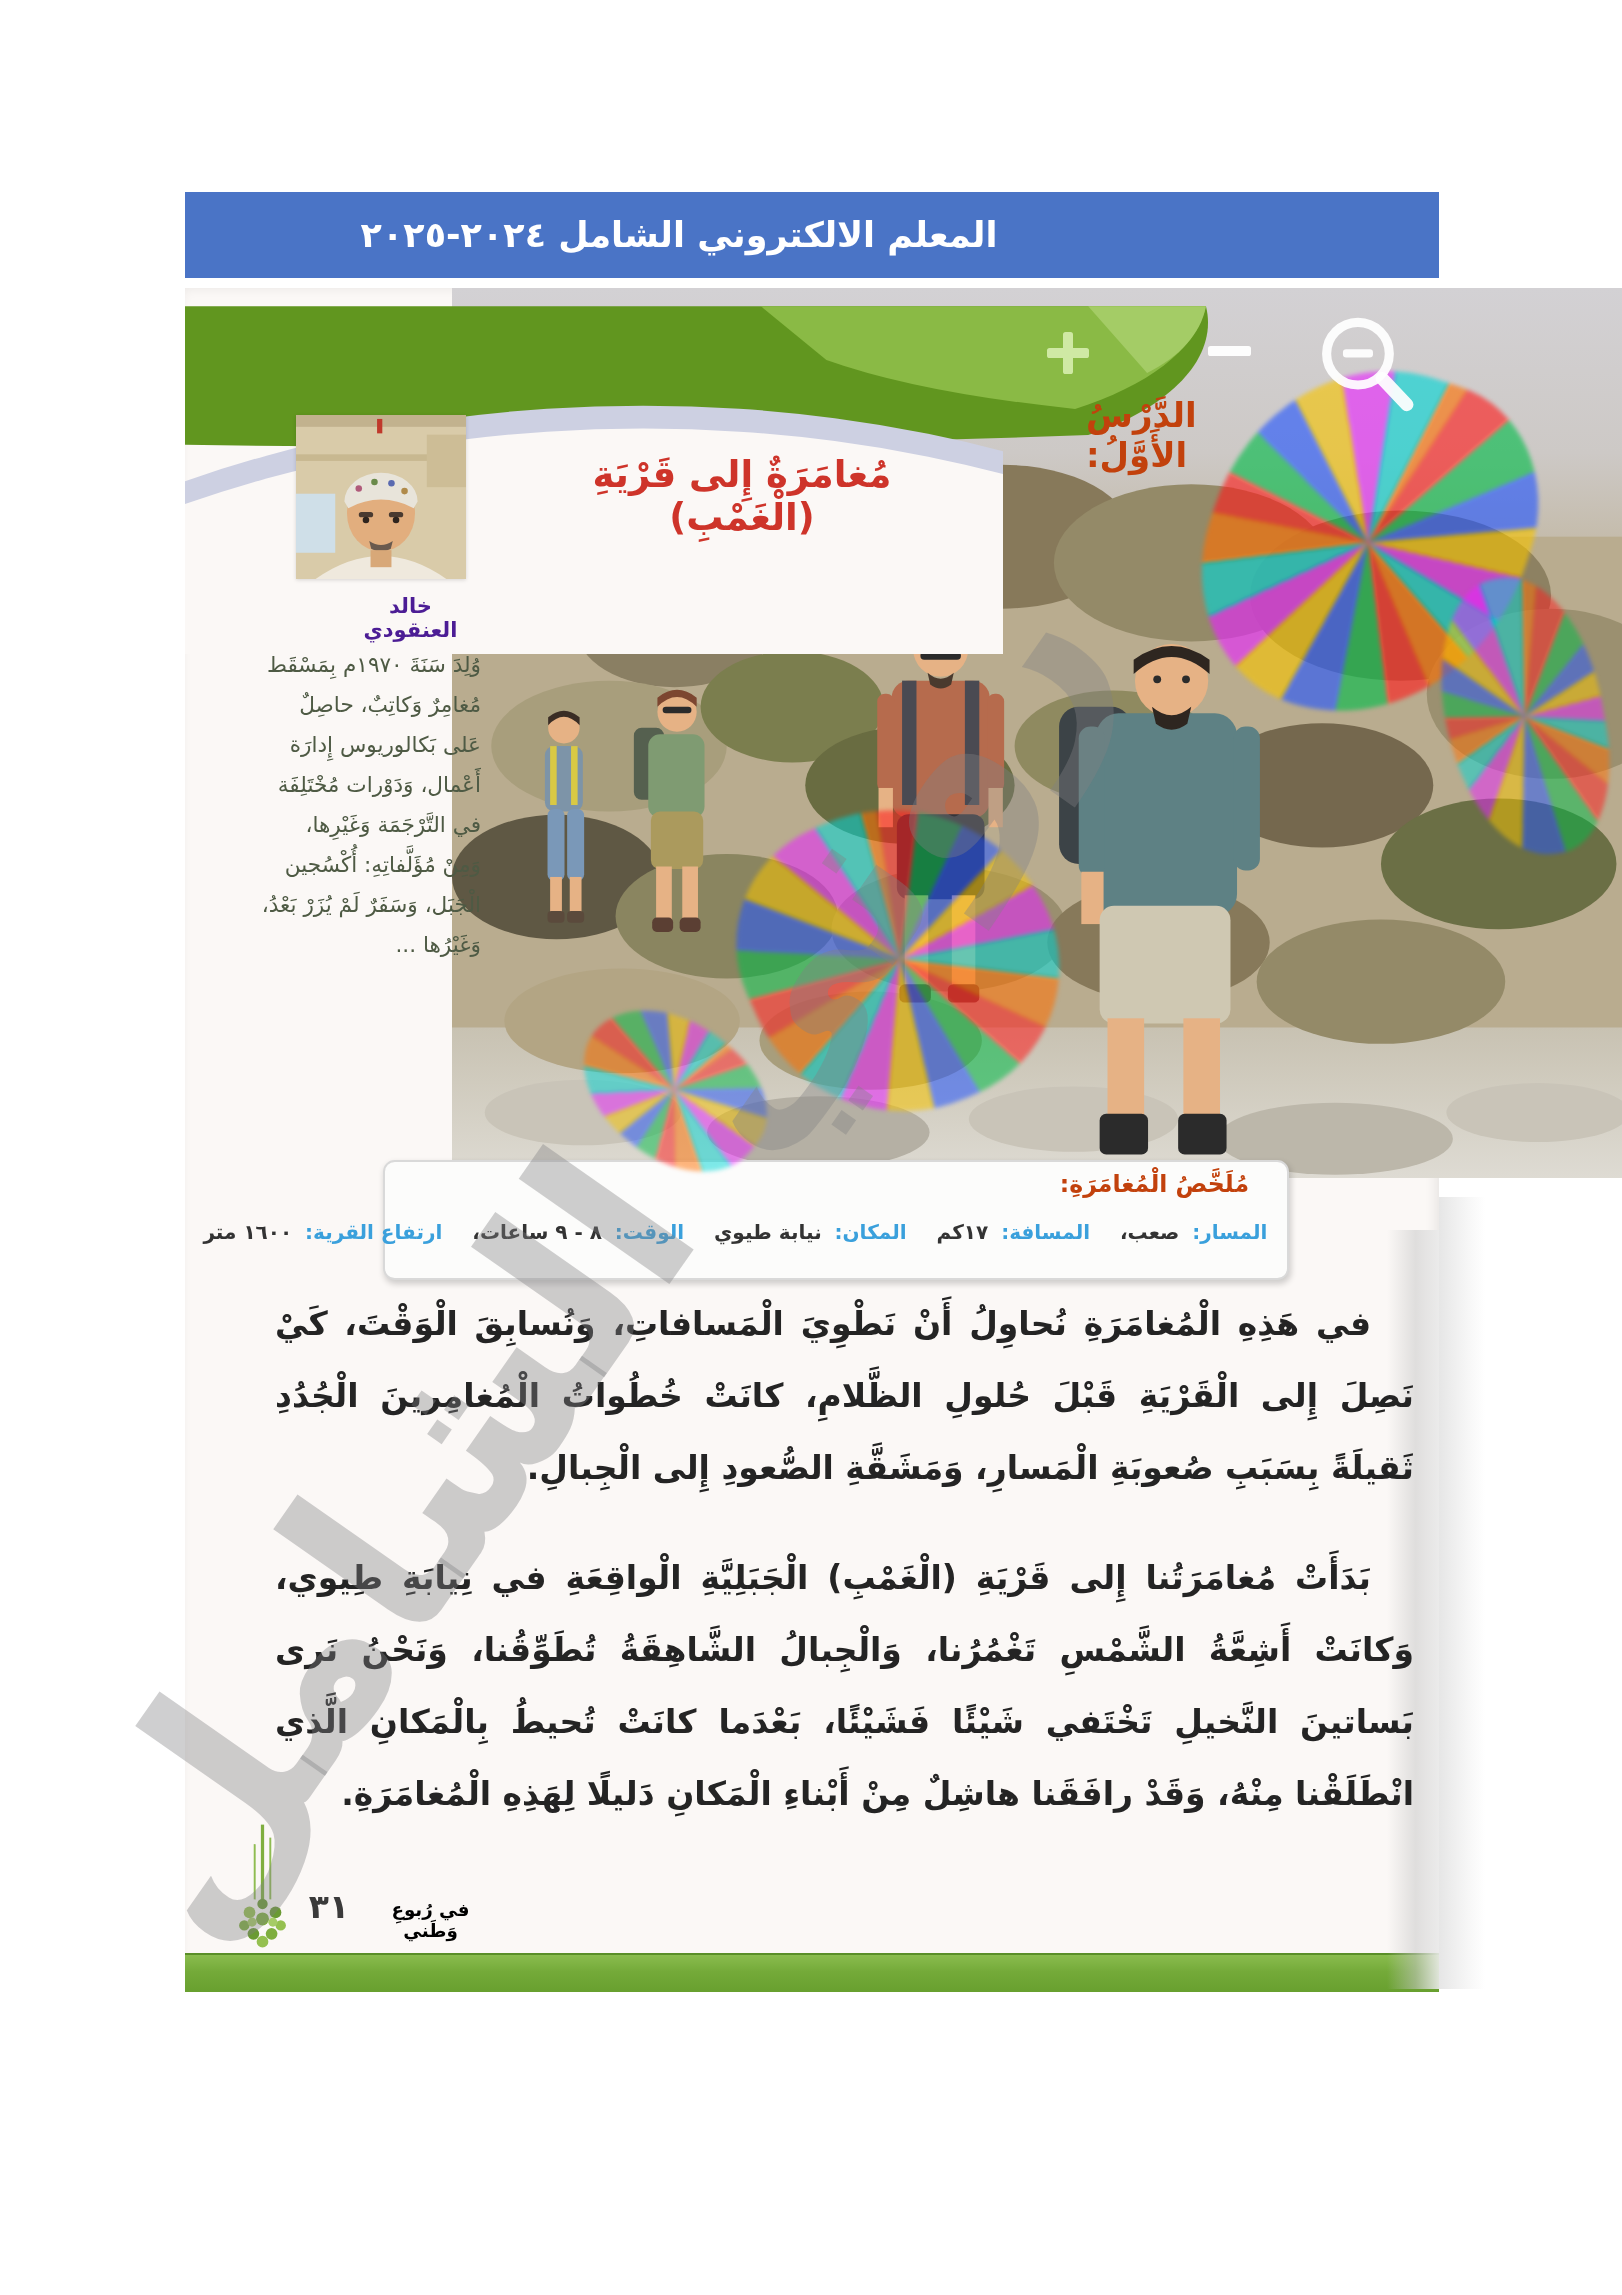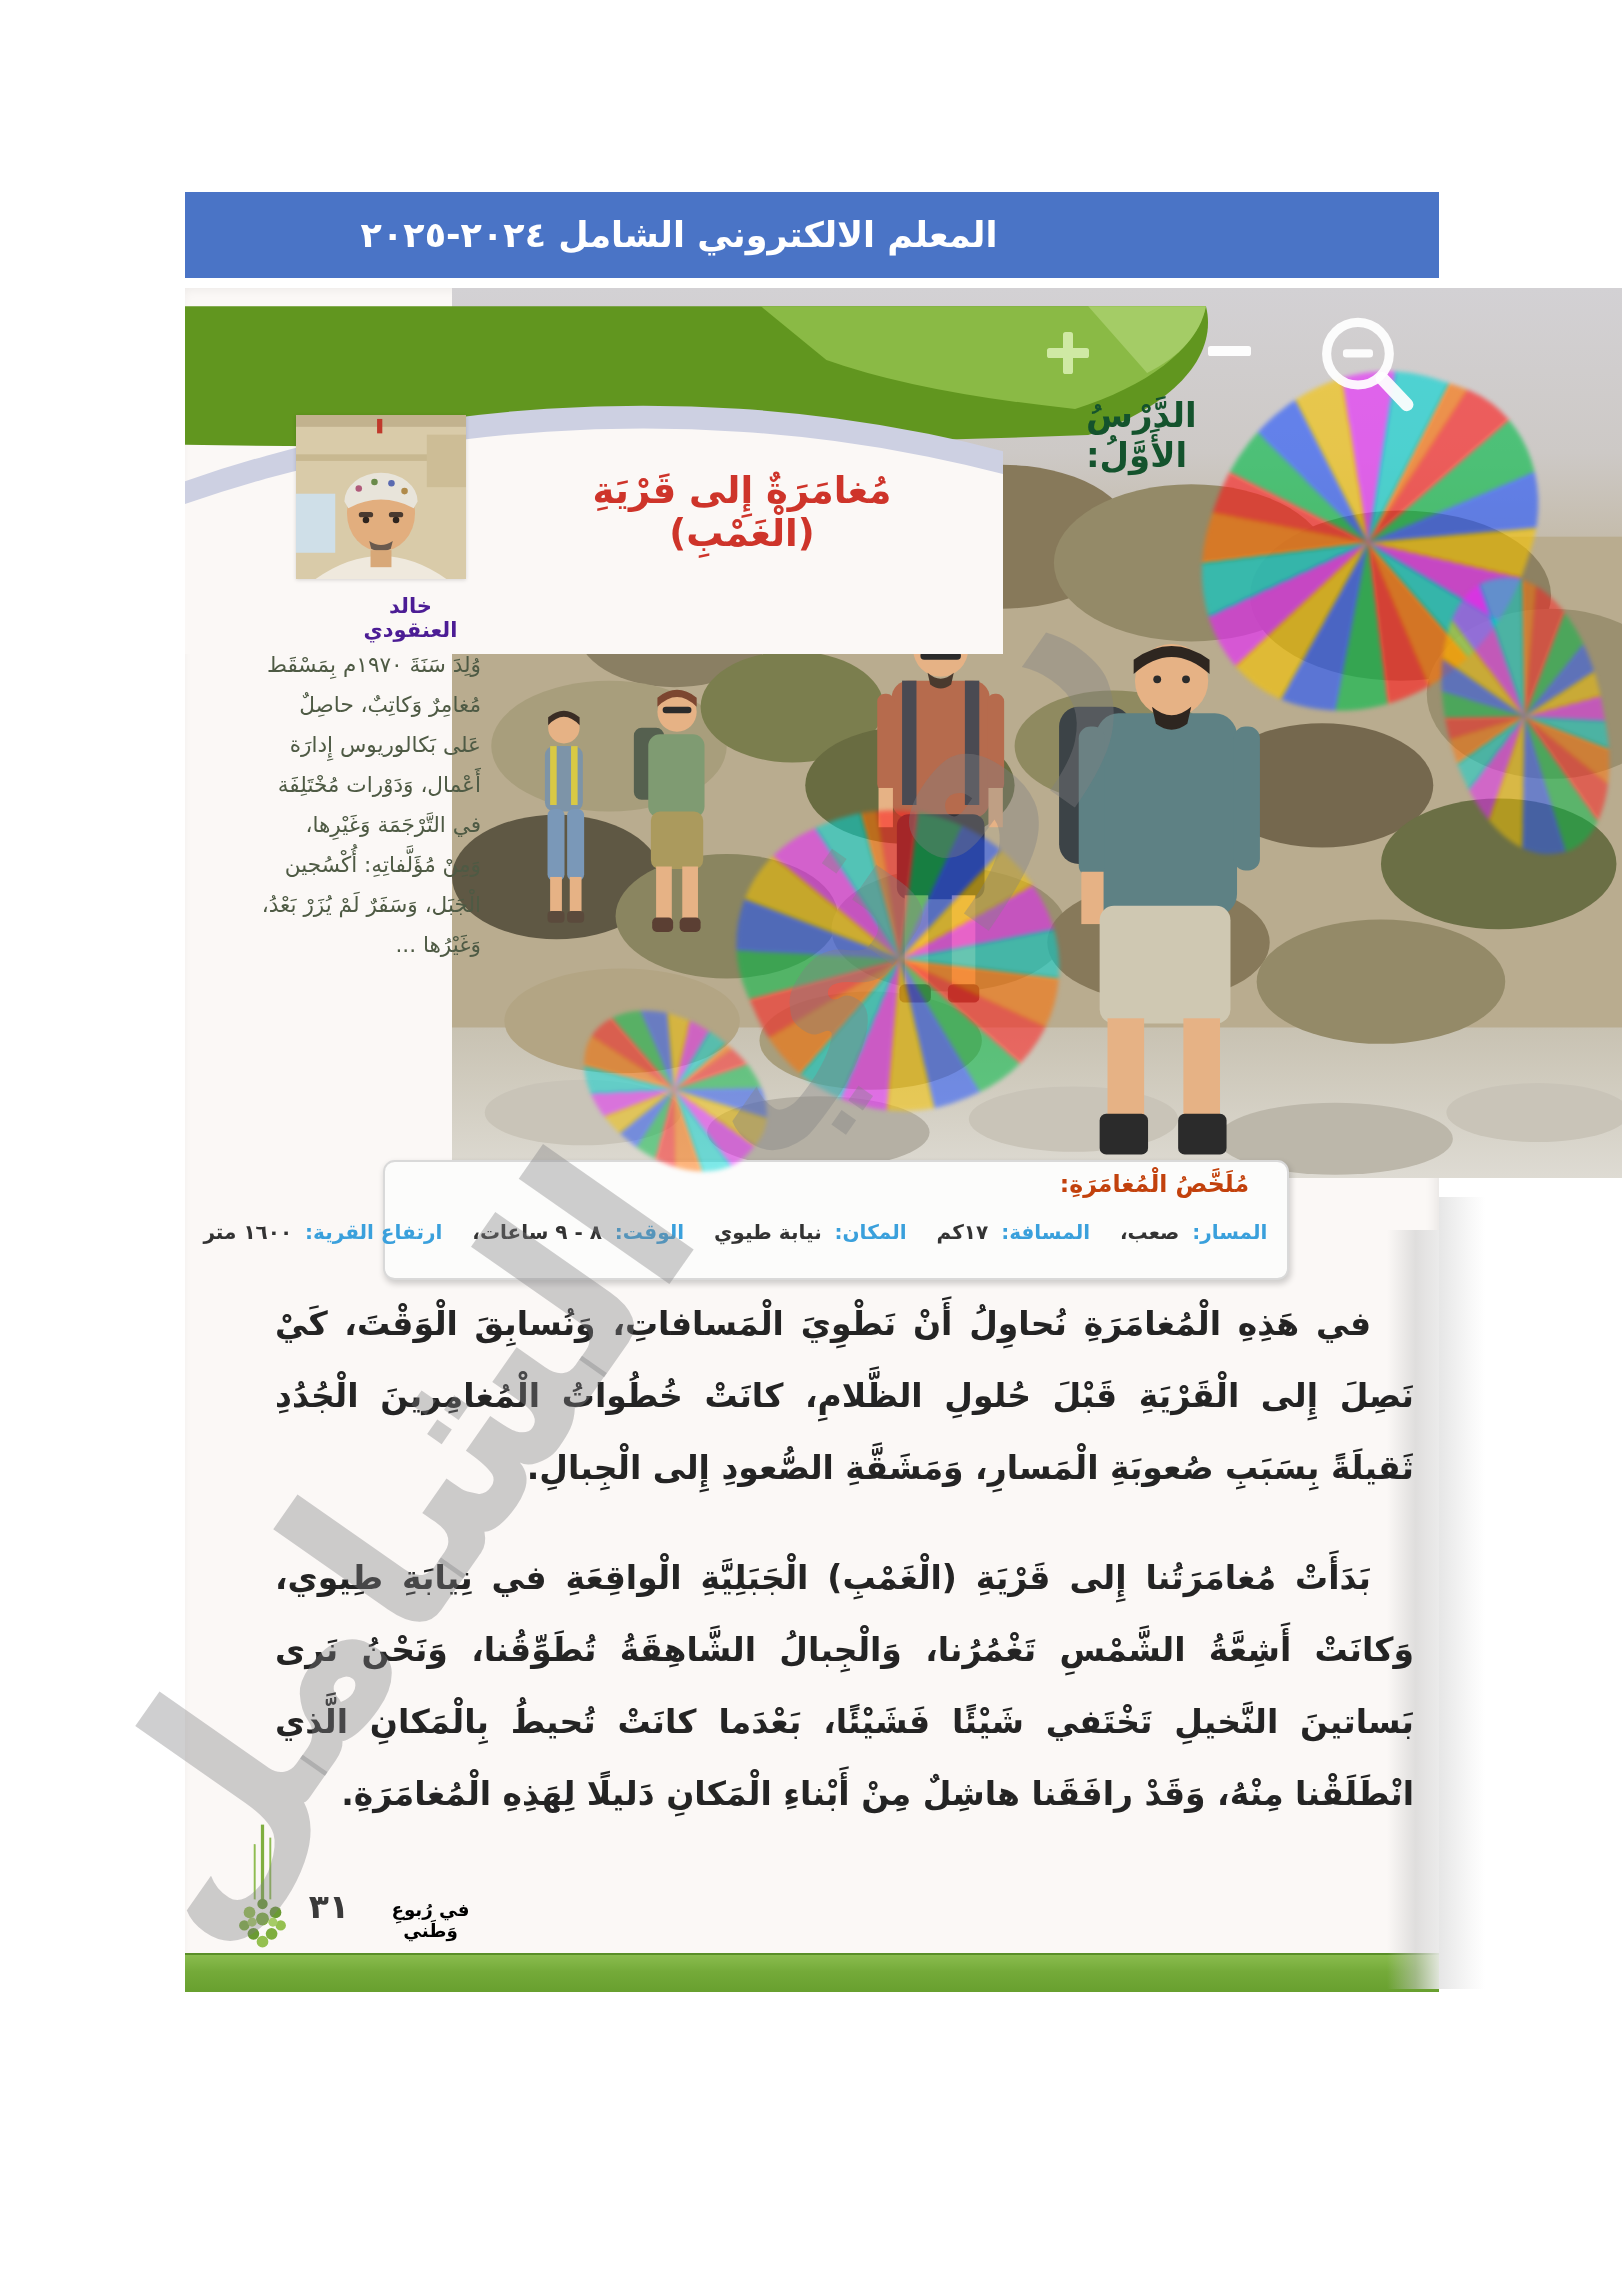--- a/index.html
+++ b/index.html
@@ -24,23 +24,23 @@
   .illo{position:absolute;left:452px;top:288px;width:1171px;height:890px;}
   
   .page-header-svg{position:absolute;left:185px;top:288px;width:1254px;height:366px;pointer-events:none;}
   
   .zctl{position:absolute;z-index:40;}
   .plus-icon .h{position:absolute;left:0;top:16.4px;width:42px;height:9.2px;background:#cfe9a4;border-radius:2.6px;}
   .plus-icon .v{position:absolute;left:16.4px;top:0;width:9.2px;height:42px;background:#cfe9a4;border-radius:2.6px;}
   .minus-icon{width:43px;height:9.8px;background:#ffffff;opacity:.95;border-radius:2.6px;}
   
   .lesson-label{position:absolute;left:1086px;top:395px;width:216px;font-size:34px;font-weight:bold;
-    color:#14532d;text-align:left;z-index:30;}
+    color:#c2410c;text-align:left;z-index:30;}
   .lesson-title{position:absolute;left:516px;top:453px;width:452px;font-size:37px;font-weight:bold;
-    color:#ce342a;text-align:center;z-index:30;margin-top:16px;}
+    color:#ce342a;text-align:center;z-index:30;}
   .author-photo{position:absolute;left:296px;top:415px;width:170px;height:164px;z-index:30;
     box-shadow:0 1.3px 3.9px rgba(0,0,0,.15);}
   .author-name{position:absolute;left:340px;top:594px;width:141px;font-size:21px;font-weight:bold;
     color:#4c1d95;text-align:center;z-index:30;}
   .author-bio{position:absolute;left:213px;top:645px;width:268px;z-index:30;
     font-size:21.6px;font-weight:normal;color:#4e5a44;line-height:40px;text-align:justify;}
   .author-bio div{text-align:right;}
   
   .summary-box{
     position:absolute;left:383px;top:1160px;width:902px;height:116px;z-index:30;

